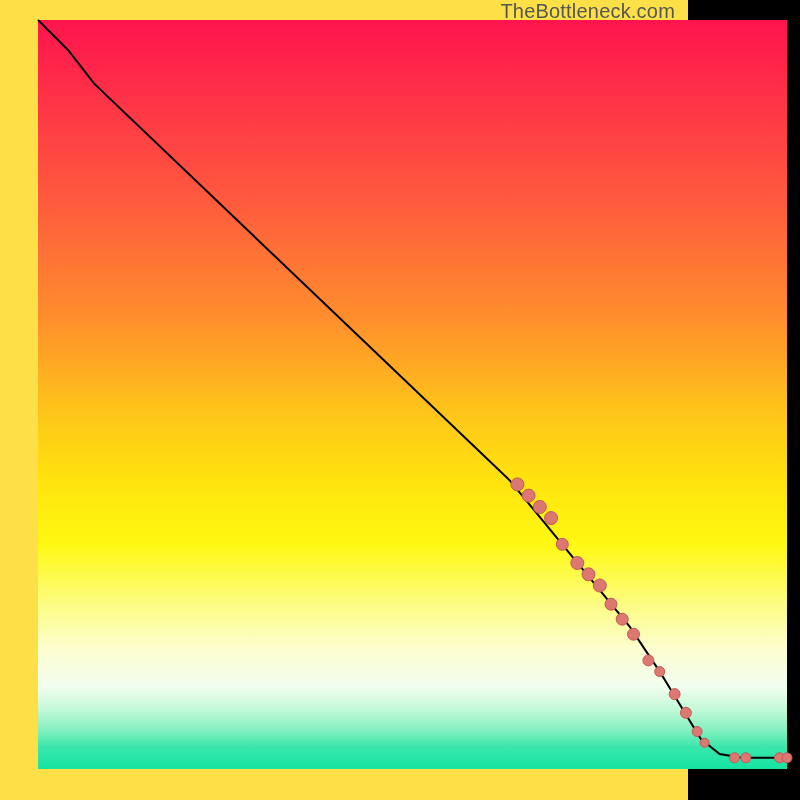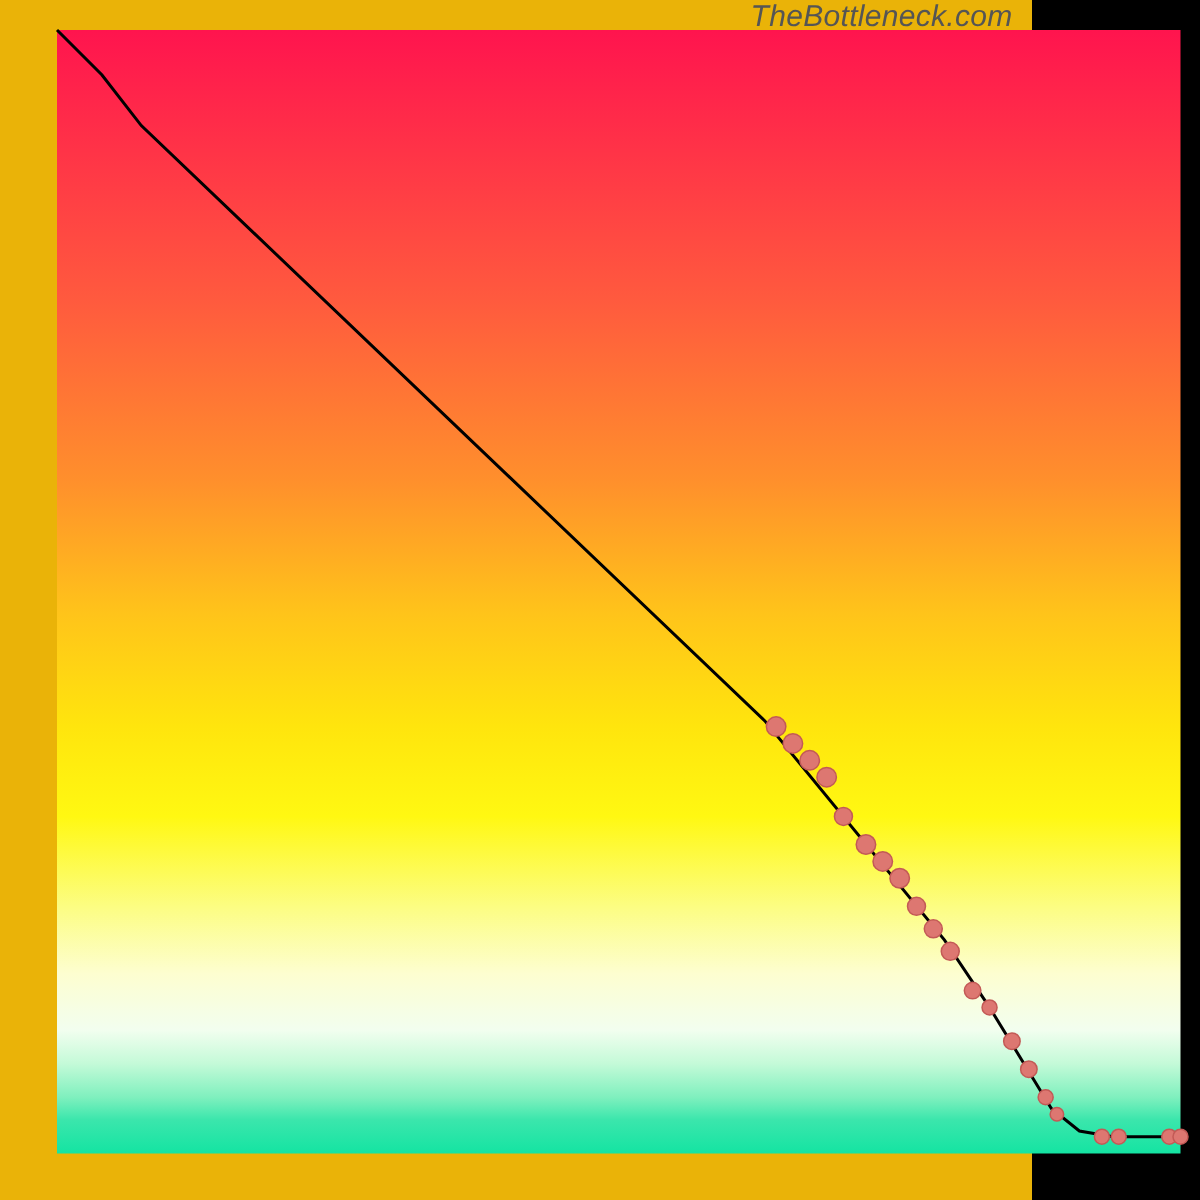--- a/index.html
+++ b/index.html
@@ -8,22 +8,21 @@
     width: 800px;
     height: 800px;
     background: #000;
     overflow: hidden;
     font-family: Arial, Helvetica, sans-serif;
   }
   .frame {
     position: relative;
     width: 688px;
     height: 800px;
-    background: #eab308;
-    font-style: italic;
+    background: #fde047;
   }
   .plot-area {
     position: absolute;
     left: 38px;
     top: 20px;
     width: 749px;
     height: 749px;
     
     background: linear-gradient(
       to bottom,

